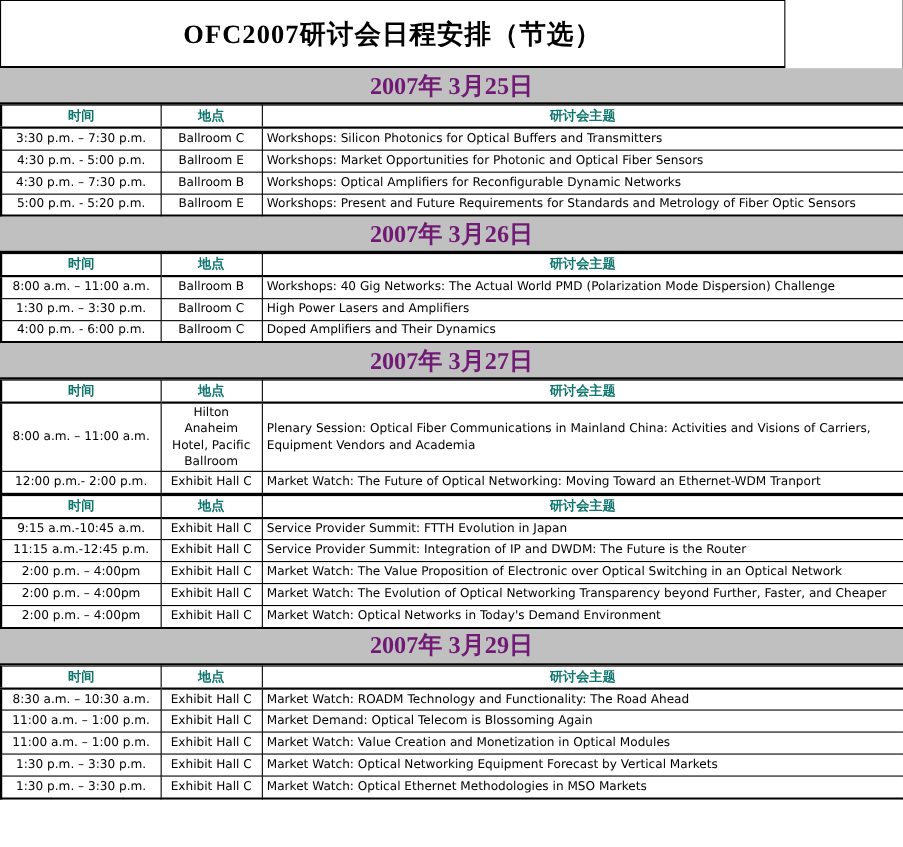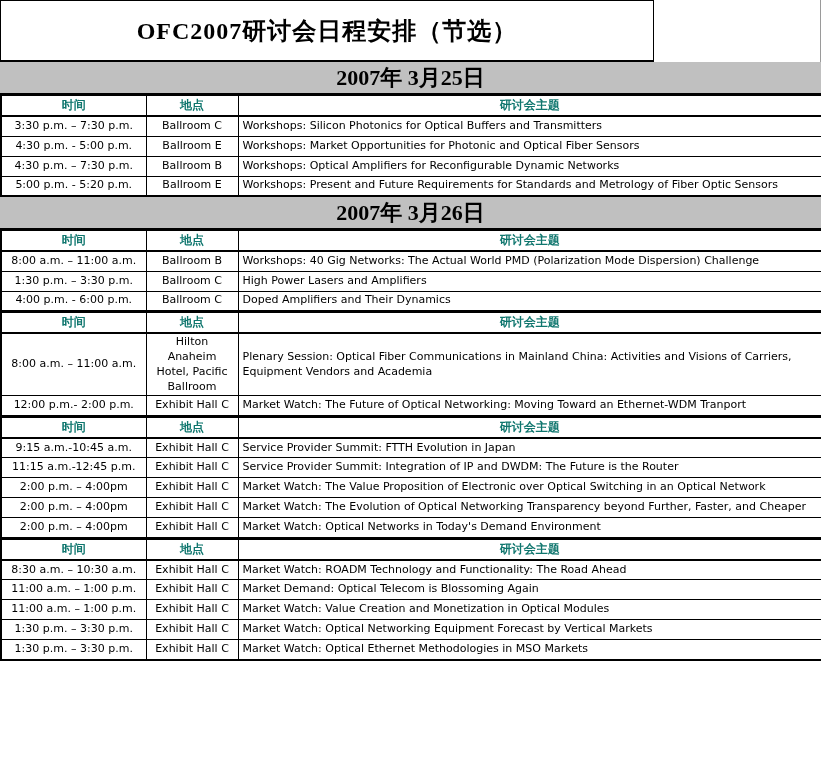--- a/index.html
+++ b/index.html
@@ -8,21 +8,21 @@
     background: #ffffff;
     font-family: "DejaVu Sans", "Liberation Sans", sans-serif;
   }
   * { box-sizing: border-box; }
   .doc {
     width: 821px;
     background: #ffffff;
     border-right: 1px solid #9a9a9a;
   }
   .title-box {
-    width: 654px;
+    width: 714px;
     height: 62px;
     border: 1px solid #000000;
     border-bottom: 2px solid #000000;
     display: flex;
     align-items: center;
     justify-content: center;
     background: #ffffff;
   }
   .title-text {
     font-family: "Liberation Serif", "DejaVu Serif", serif;
@@ -35,21 +35,21 @@
     width: 821px;
     height: 33px;
     background: #c0c0c0;
     border-bottom: 2px solid #000000;
     display: flex;
     align-items: center;
     justify-content: center;
     font-family: "Liberation Serif", "DejaVu Serif", serif;
     font-weight: bold;
     font-size: 22px;
-    color: #000000;
+    color: #701a75;
   }
   table.schedule {
     width: 821px;
     border-collapse: collapse;
     table-layout: fixed;
     border-left: 2px solid #000000;
     border-right: 2px solid #000000;
     border-bottom: 2px solid #000000;
   }
   col.col-time { width: 145px; }
@@ -149,20 +149,21 @@
             <td class="location-cell">Ballroom C</td>
             <td class="topic-cell">High Power Lasers and Amplifiers</td>
           </tr>
           <tr>
             <td class="time-cell">4:00 p.m. - 6:00 p.m.</td>
             <td class="location-cell">Ballroom C</td>
             <td class="topic-cell">Doped Amplifiers and Their Dynamics</td>
           </tr>
         </tbody>
       </table>
+      <div class="date-bar">2007年 3月27日</div>
       <table class="schedule">
         <colgroup>
           <col class="col-time">
           <col class="col-location">
           <col class="col-topic">
         </colgroup>
         <thead>
           <tr>
             <th>时间</th>
             <th>地点</th>
@@ -216,20 +217,21 @@
             <td class="location-cell">Exhibit Hall C</td>
             <td class="topic-cell">Market Watch: The Evolution of Optical Networking Transparency beyond Further, Faster, and Cheaper</td>
           </tr>
           <tr>
             <td class="time-cell">2:00 p.m. – 4:00pm</td>
             <td class="location-cell">Exhibit Hall C</td>
             <td class="topic-cell">Market Watch: Optical Networks in Today's Demand Environment</td>
           </tr>
         </tbody>
       </table>
+      <div class="date-bar">2007年 3月29日</div>
       <table class="schedule">
         <colgroup>
           <col class="col-time">
           <col class="col-location">
           <col class="col-topic">
         </colgroup>
         <thead>
           <tr>
             <th>时间</th>
             <th>地点</th>

